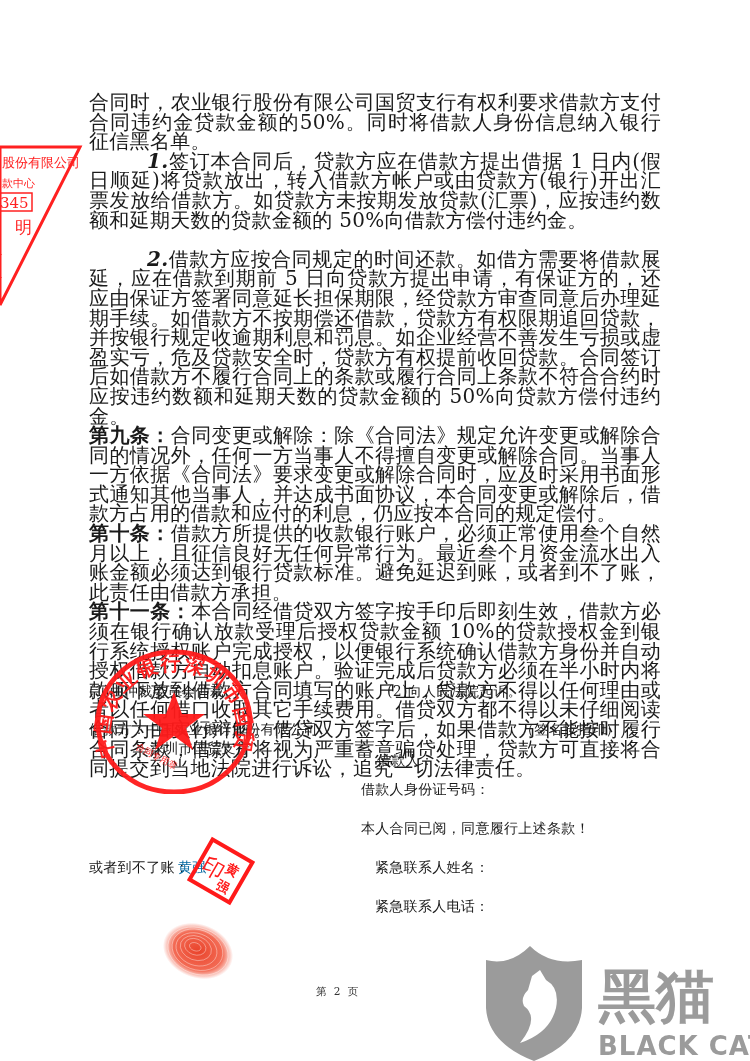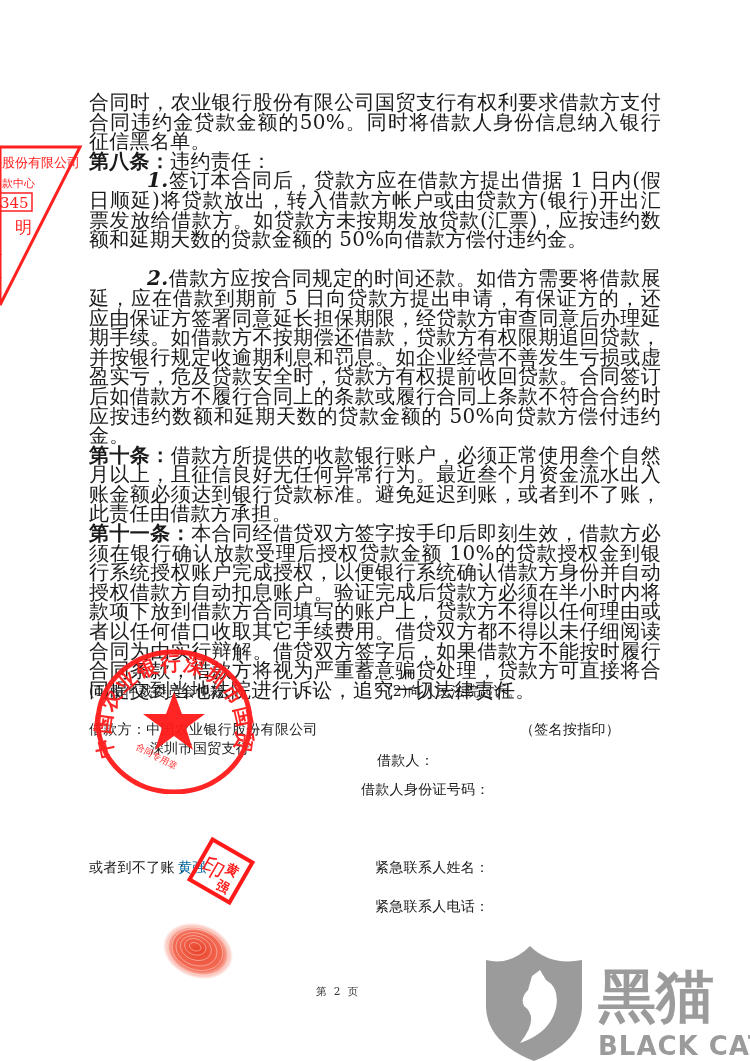--- a/index.html
+++ b/index.html
@@ -29,36 +29,37 @@
     <text x="2" y="42" font-size="11" fill="#ff2020" font-family="DejaVu Sans, sans-serif">款中心</text>
     <rect x="-2" y="48" width="34" height="18" fill="none" stroke="#ff2020" stroke-width="1.5"></rect>
     <text x="0" y="63" font-size="15" fill="#ff2020" font-family="DejaVu Serif, serif">345</text>
     <text x="15" y="88" font-size="17" fill="#ff2020" font-family="DejaVu Sans, sans-serif">明</text>
     <text x="0" y="112" font-size="8" fill="#ff2020">·</text>
     <text x="0" y="135" font-size="8" fill="#ff2020">·</text>
   </svg>
 
   <div class="body-text">
     <p>合同时，农业银行股份有限公司国贸支行有权利要求借款方支付合同违约金贷款金额的50%。同时将借款人身份信息纳入银行征信黑名单。</p>
-    <p><span class="b">第八条：</span><span>违约责任：</span></p>
     <p class="indent"><span class="num">1.</span><span>签订本合同后，贷款方应在借款方提出借据 1 日内(假日顺延)将贷款放出，转入借款方帐户或由贷款方(银行)开出汇票发放给借款方。如贷款方未按期发放贷款(汇票)，应按违约数额和延期天数的贷款金额的 50%向借款方偿付违约金。</span></p>
     <div class="gap"></div>
     <p class="indent"><span class="num">2.</span><span>借款方应按合同规定的时间还款。如借方需要将借款展延，应在借款到期前 5 日向贷款方提出申请，有保证方的，还应由保证方签署同意延长担保期限，经贷款方审查同意后办理延期手续。如借款方不按期偿还借款，贷款方有权限期追回贷款，并按银行规定收逾期利息和罚息。如企业经营不善发生亏损或虚盈实亏，危及贷款安全时，贷款方有权提前收回贷款。合同签订后如借款方不履行合同上的条款或履行合同上条款不符合合约时应按违约数额和延期天数的贷款金额的 50%向贷款方偿付违约金。</span></p>
+    <p><span class="b">第九条：</span><span>合同变更或解除：除《合同法》规定允许变更或解除合同的情况外，任何一方当事人不得擅自变更或解除合同。当事人一方依据《合同法》要求变更或解除合同时，应及时采用书面形式通知其他当事人，并达成书面协议，本合同变更或解除后，借款方占用的借款和应付的利息，仍应按本合同的规定偿付。</span></p>
     <p><span class="b">第十条：</span><span>借款方所提供的收款银行账户，必须正常使用叁个自然月以上，且征信良好无任何异常行为。最近叁个月资金流水出入账金额必须达到银行贷款标准。避免延迟到账，或者到不了账，此责任由借款方承担。</span></p>
     <p><span class="b">第十一条：</span><span>本合同经借贷双方签字按手印后即刻生效，借款方必须在银行确认放款受理后授权贷款金额 10%的贷款授权金到银行系统授权账户完成授权，以便银行系统确认借款方身份并自动授权借款方自动扣息账户。验证完成后贷款方必须在半小时内将款项下放到借款方合同填写的账户上，贷款方不得以任何理由或者以任何借口收取其它手续费用。借贷双方都不得以未仔细阅读合同为由实行辩解。借贷双方签字后，如果借款方不能按时履行合同条款，借款方将视为严重蓄意骗贷处理，贷款方可直接将合同提交到当地法院进行诉讼，追究一切法律责任。</span></p>
   </div>
 
   <div class="line" style="left:89px;top:683px;">(1)由仲裁委员会仲裁。</div>
   <div class="line" style="left:375px;top:683px;margin-left:12px;">(2)向人民法院起诉。</div>
 
   <div class="line" style="left:89px;top:721px;">借款方：中国农业银行股份有限公司</div>
   <div class="line" style="left:150px;top:740px;">深圳市国贸支行</div>
   <div class="line" style="left:377px;top:721px;margin-top:31px;">借款人：</div>
   <div class="line" style="left:520px;top:721px;">（签名按指印）</div>
   <div class="line" style="left:361px;top:781px;">借款人身份证号码：</div>
+  <div class="line" style="left:361px;top:820px;">本人合同已阅，同意履行上述条款！</div>
   <div class="line" style="left:89px;top:859px;">或者到不了账：</div>
   <div class="line" style="left:178px;top:859px;color:#0369a1;">黄强</div>
   <div class="line" style="left:375px;top:859px;text-align:right;">紧急联系人姓名：</div>
   <div class="line" style="left:375px;top:898px;">紧急联系人电话：</div>
 
   <svg class="stamp" style="left:93px;top:646px;opacity:0.95;" width="162" height="148" viewBox="0 0 162 148">
     <defs>
       <path id="sealArc" d="M 22,110 A 64,62 0 1 1 140,110"></path>
     </defs>
     <ellipse cx="81" cy="76" rx="76" ry="70" fill="none" stroke="#ff1a1a" stroke-width="5"></ellipse>

